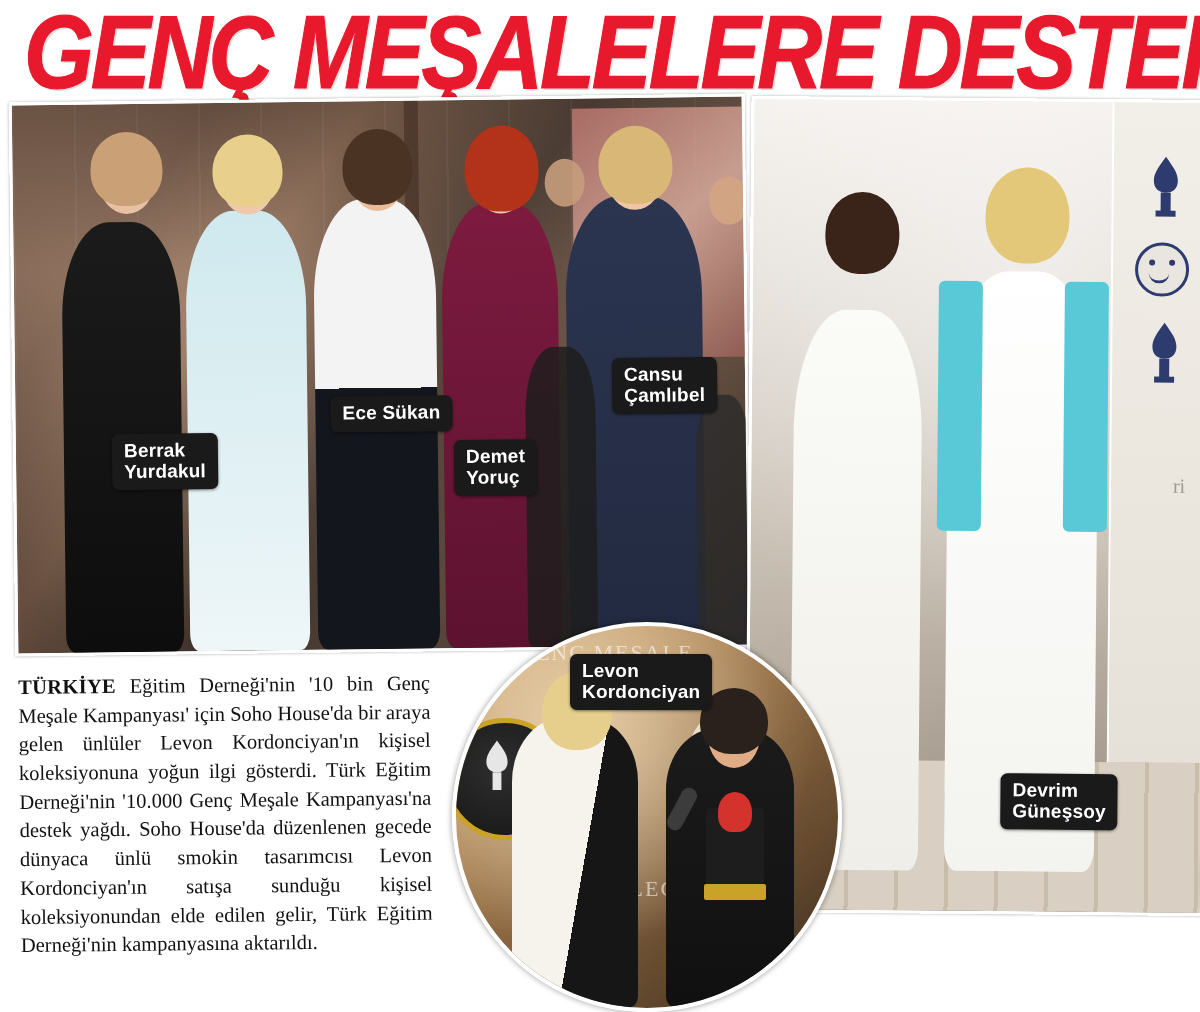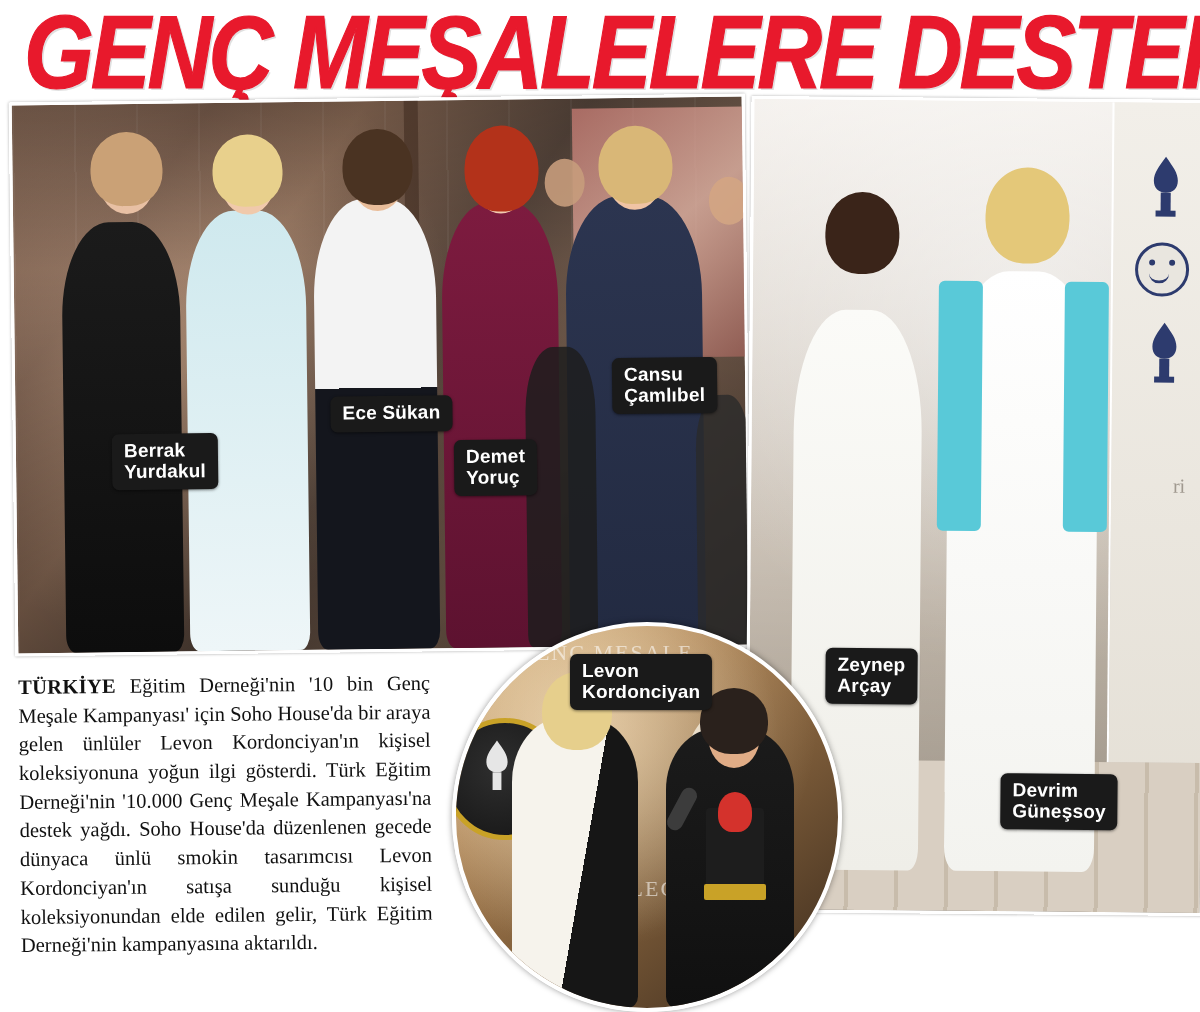--- a/index.html
+++ b/index.html
@@ -245,22 +245,20 @@
   <div class="fig" style="left:42px;bottom:40px;width:128px;height:560px;background:linear-gradient(180deg,#fbfbf8,#efeee8);"></div>
   <div class="head" style="left:82px;top:108px;width:54px;height:66px;background:#e3b08d;"></div>
   <div class="hair" style="left:72px;top:92px;width:74px;height:82px;background:#3a2419;"></div>
 
   <div class="fig" style="left:196px;bottom:40px;width:150px;height:600px;background:linear-gradient(180deg,#ffffff,#f3f3ef);"></div>
   <div style="position:absolute;left:186px;top:180px;width:44px;height:250px;background:#59c9d8;border-radius:6px;"></div>
   <div style="position:absolute;left:312px;top:180px;width:44px;height:250px;background:#59c9d8;border-radius:6px;"></div>
   <div class="head" style="left:244px;top:86px;width:56px;height:70px;background:#f0c6a6;"></div>
   <div class="hair" style="left:232px;top:66px;width:84px;height:96px;background:#e4c879;"></div>
 
-  <div class="nametag" style="left:76px;top:548px;">Zeynep
-Arçay</div>
   <div class="nametag" style="left:252px;top:672px;">Devrim
 Güneşsoy</div>
 </div>
 
 <div class="photo" id="photo-circle">
 
   <div style="position:absolute;inset:0;border-radius:50%;
        background: radial-gradient(circle at 35% 25%, rgba(255,236,200,0.45), rgba(0,0,0,0) 60%);"></div>
 
   <div class="circle-wm" style="left:62px;top:14px;">GENÇ MEŞALE</div>

